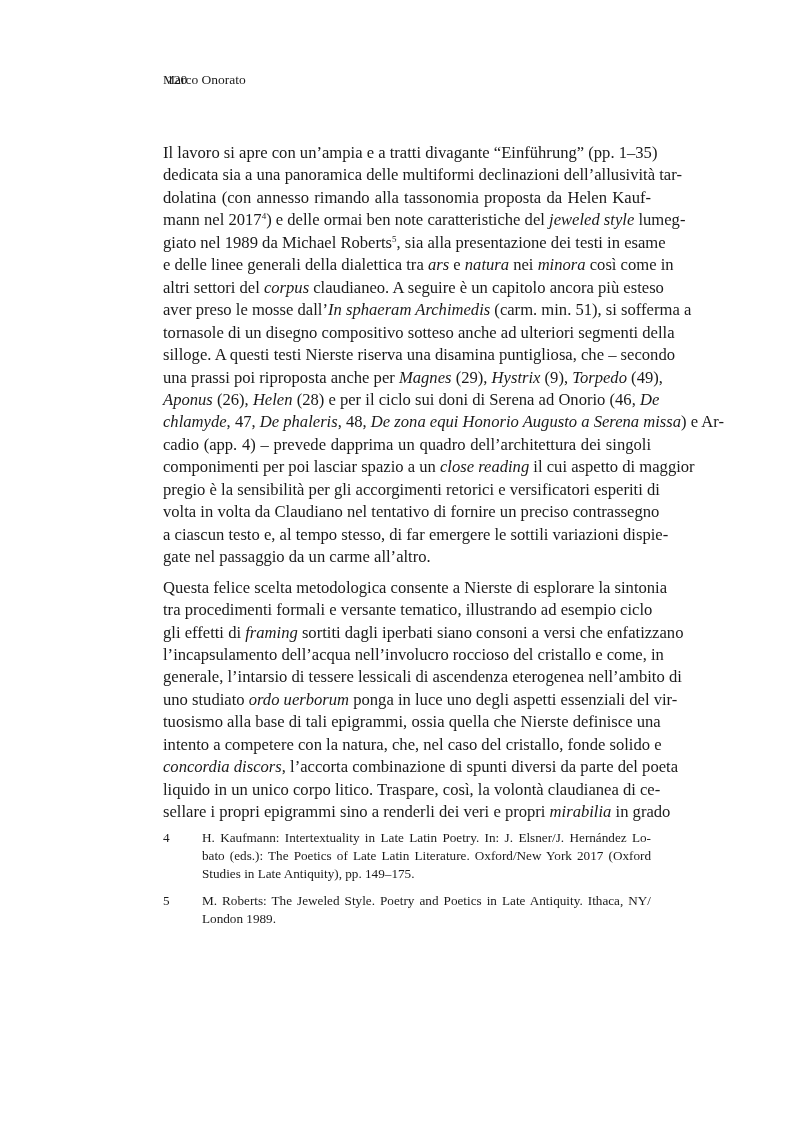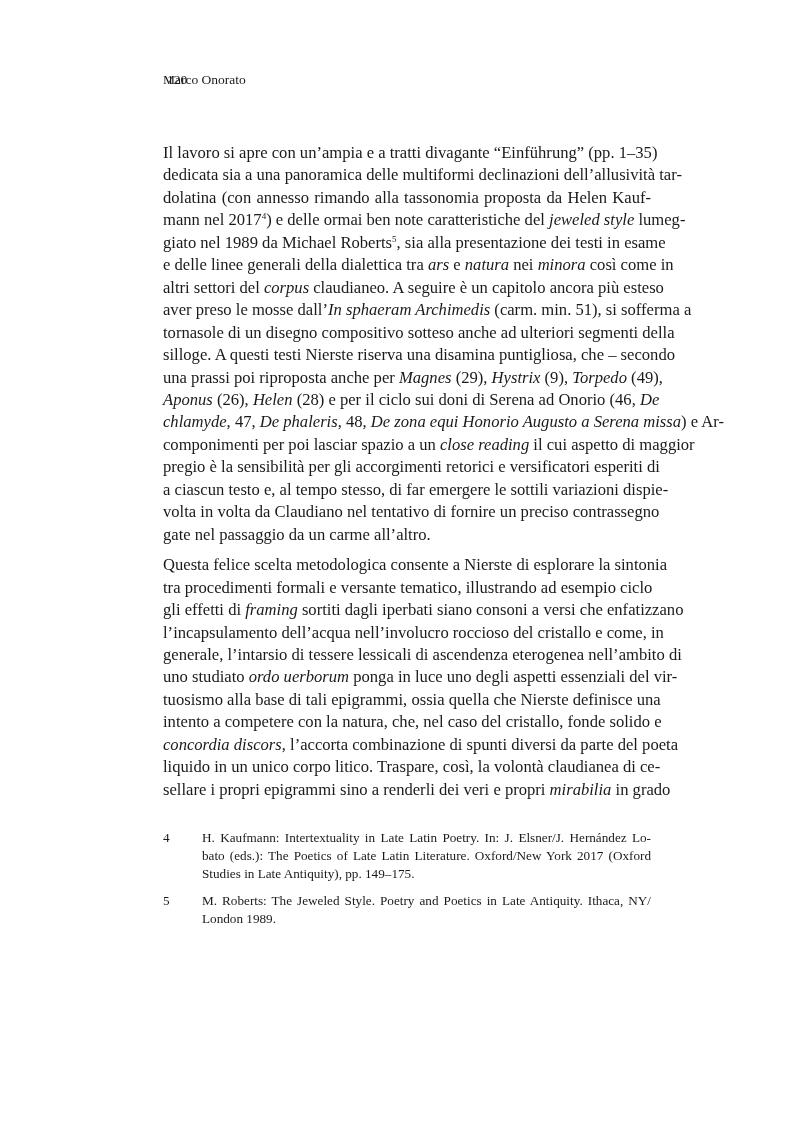--- a/index.html
+++ b/index.html
@@ -49,24 +49,25 @@
       <span class="line"><span>mann nel 2017</span><sup>4</sup><span>) e delle ormai ben note caratteristiche del </span><i>jeweled style</i><span> lumeg-</span></span>
       <span class="line"><span>giato nel 1989 da Michael Roberts</span><sup>5</sup><span>, sia alla presentazione dei testi in esame</span></span>
       <span class="line"><span>e delle linee generali della dialettica tra </span><i>ars</i><span> e </span><i>natura</i><span> nei </span><i>minora</i><span> così come in</span></span>
       <span class="line"><span>altri settori del </span><i>corpus</i><span> claudianeo. A seguire è un capitolo ancora più esteso</span></span>
       <span class="line"><span>aver preso le mosse dall’</span><i>In sphaeram Archimedis</i><span> (carm. min. 51), si sofferma a</span></span>
       <span class="line"><span>tornasole di un disegno compositivo sotteso anche ad ulteriori segmenti della</span></span>
       <span class="line"><span>silloge. A questi testi Nierste riserva una disamina puntigliosa, che – secondo</span></span>
       <span class="line"><span>una prassi poi riproposta anche per </span><i>Magnes</i><span> (29), </span><i>Hystrix</i><span> (9), </span><i>Torpedo</i><span> (49),</span></span>
       <span class="line"><i>Aponus</i><span> (26), </span><i>Helen</i><span> (28) e per il ciclo sui doni di Serena ad Onorio (46, </span><i>De</i></span>
       <span class="line"><i>chlamyde</i><span>, 47, </span><i>De phaleris</i><span>, 48, </span><i>De zona equi Honorio Augusto a Serena missa</i><span>) e Ar-</span></span>
+      <span class="line"><span>cadio (app. 4) – prevede dapprima un quadro dell’architettura dei singoli</span></span>
       <span class="line"><span>componimenti per poi lasciar spazio a un </span><i>close reading</i><span> il cui aspetto di maggior</span></span>
       <span class="line"><span>pregio è la sensibilità per gli accorgimenti retorici e versificatori esperiti di</span></span>
+      <span class="line"><span>volta in volta da Claudiano nel tentativo di fornire un preciso contrassegno</span></span>
       <span class="line"><span>a ciascun testo e, al tempo stesso, di far emergere le sottili variazioni dispie-</span></span>
-      <span class="line"><span>volta in volta da Claudiano nel tentativo di fornire un preciso contrassegno</span></span>
       <span class="line last"><span>gate nel passaggio da un carme all’altro.</span></span>
     </p>
   <p>
       <span class="line"><span>Questa felice scelta metodologica consente a Nierste di esplorare la sintonia</span></span>
       <span class="line"><span>tra procedimenti formali e versante tematico, illustrando ad esempio ciclo</span></span>
       <span class="line"><span>gli effetti di </span><i>framing</i><span> sortiti dagli iperbati siano consoni a versi che enfatizzano</span></span>
       <span class="line"><span>l’incapsulamento dell’acqua nell’involucro roccioso del cristallo e come, in</span></span>
       <span class="line"><span>generale, l’intarsio di tessere lessicali di ascendenza eterogenea nell’ambito di</span></span>
       <span class="line"><span>uno studiato </span><i>ordo uerborum</i><span> ponga in luce uno degli aspetti essenziali del vir-</span></span>
       <span class="line"><span>tuosismo alla base di tali epigrammi, ossia quella che Nierste definisce una</span></span>

